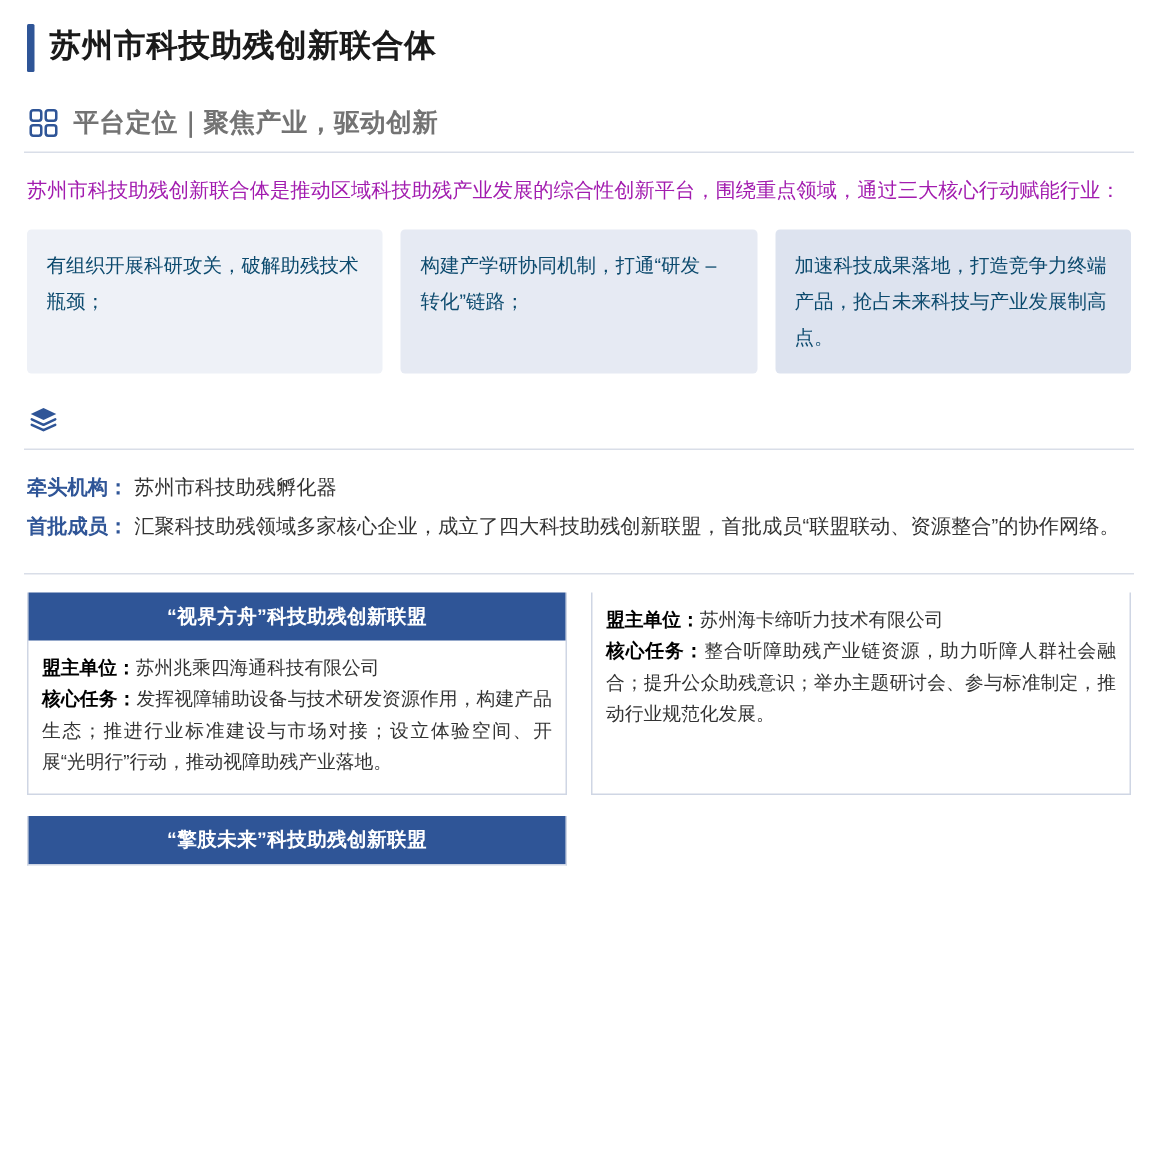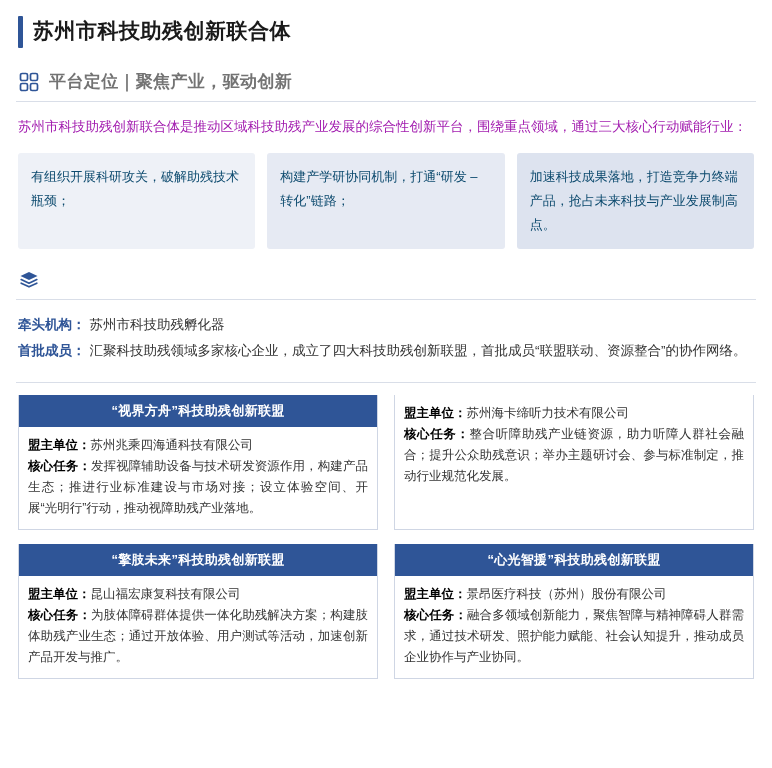--- a/index.html
+++ b/index.html
@@ -226,28 +226,17 @@
 
     <div class="card">
       <div class="card-body">
         <span class="card-row"><span class="card-label">盟主单位：</span><span>苏州海卡缔听力技术有限公司</span></span>
         <span class="card-row"><span class="card-label">核心任务：</span><span>整合听障助残产业链资源，助力听障人群社会融合；提升公众助残意识；举办主题研讨会、参与标准制定，推动行业规范化发展。</span></span>
       </div>
     </div>
 
     <div class="card">
       <div class="card-head">“擎肢未来”科技助残创新联盟</div>
-      <div class="card-body">
-        <span class="card-row"><span class="card-label">盟主单位：</span><span>昆山福宏康复科技有限公司</span></span>
-        <span class="card-row"><span class="card-label">核心任务：</span><span>为肢体障碍群体提供一体化助残解决方案；构建肢体助残产业生态；通过开放体验、用户测试等活动，加速创新产品开发与推广。</span></span>
-      </div>
-    </div>
-
-    <div class="card">
-      <div class="card-head">“心光智援”科技助残创新联盟</div>
-      <div class="card-body">
-        <span class="card-row"><span class="card-label">盟主单位：</span><span>景昂医疗科技（苏州）股份有限公司</span></span>
-        <span class="card-row"><span class="card-label">核心任务：</span><span>融合多领域创新能力，聚焦智障与精神障碍人群需求，通过技术研发、照护能力赋能、社会认知提升，推动成员企业协作与产业协同。</span></span>
-      </div>
-    </div>
+    </div>
+
 
   </div>
 </div>
 
 </body></html>

